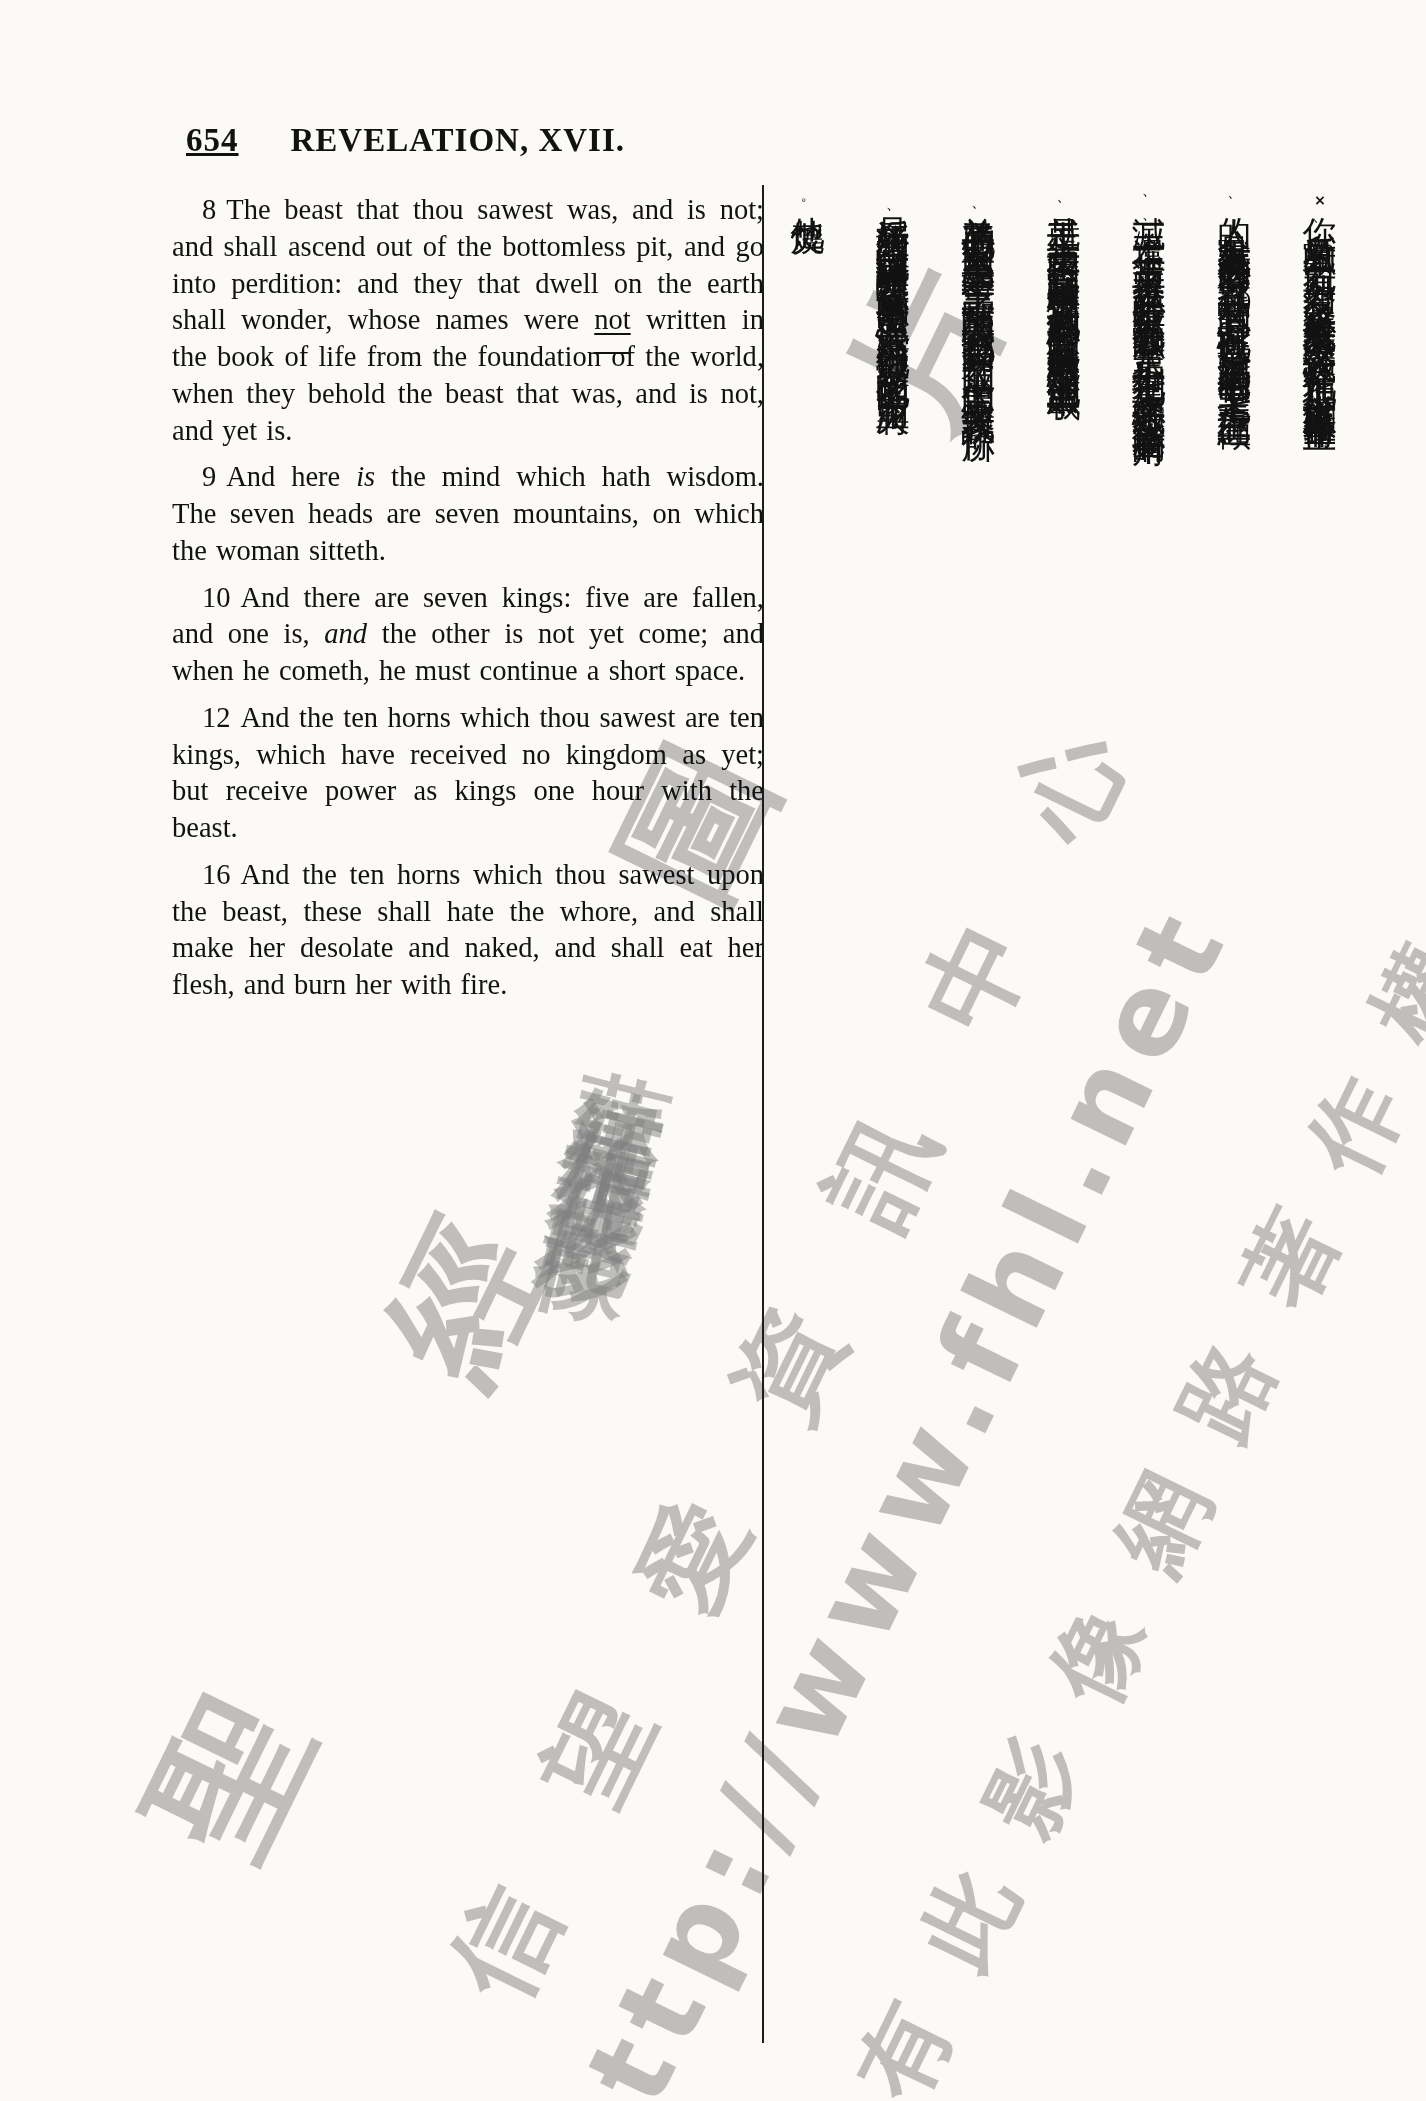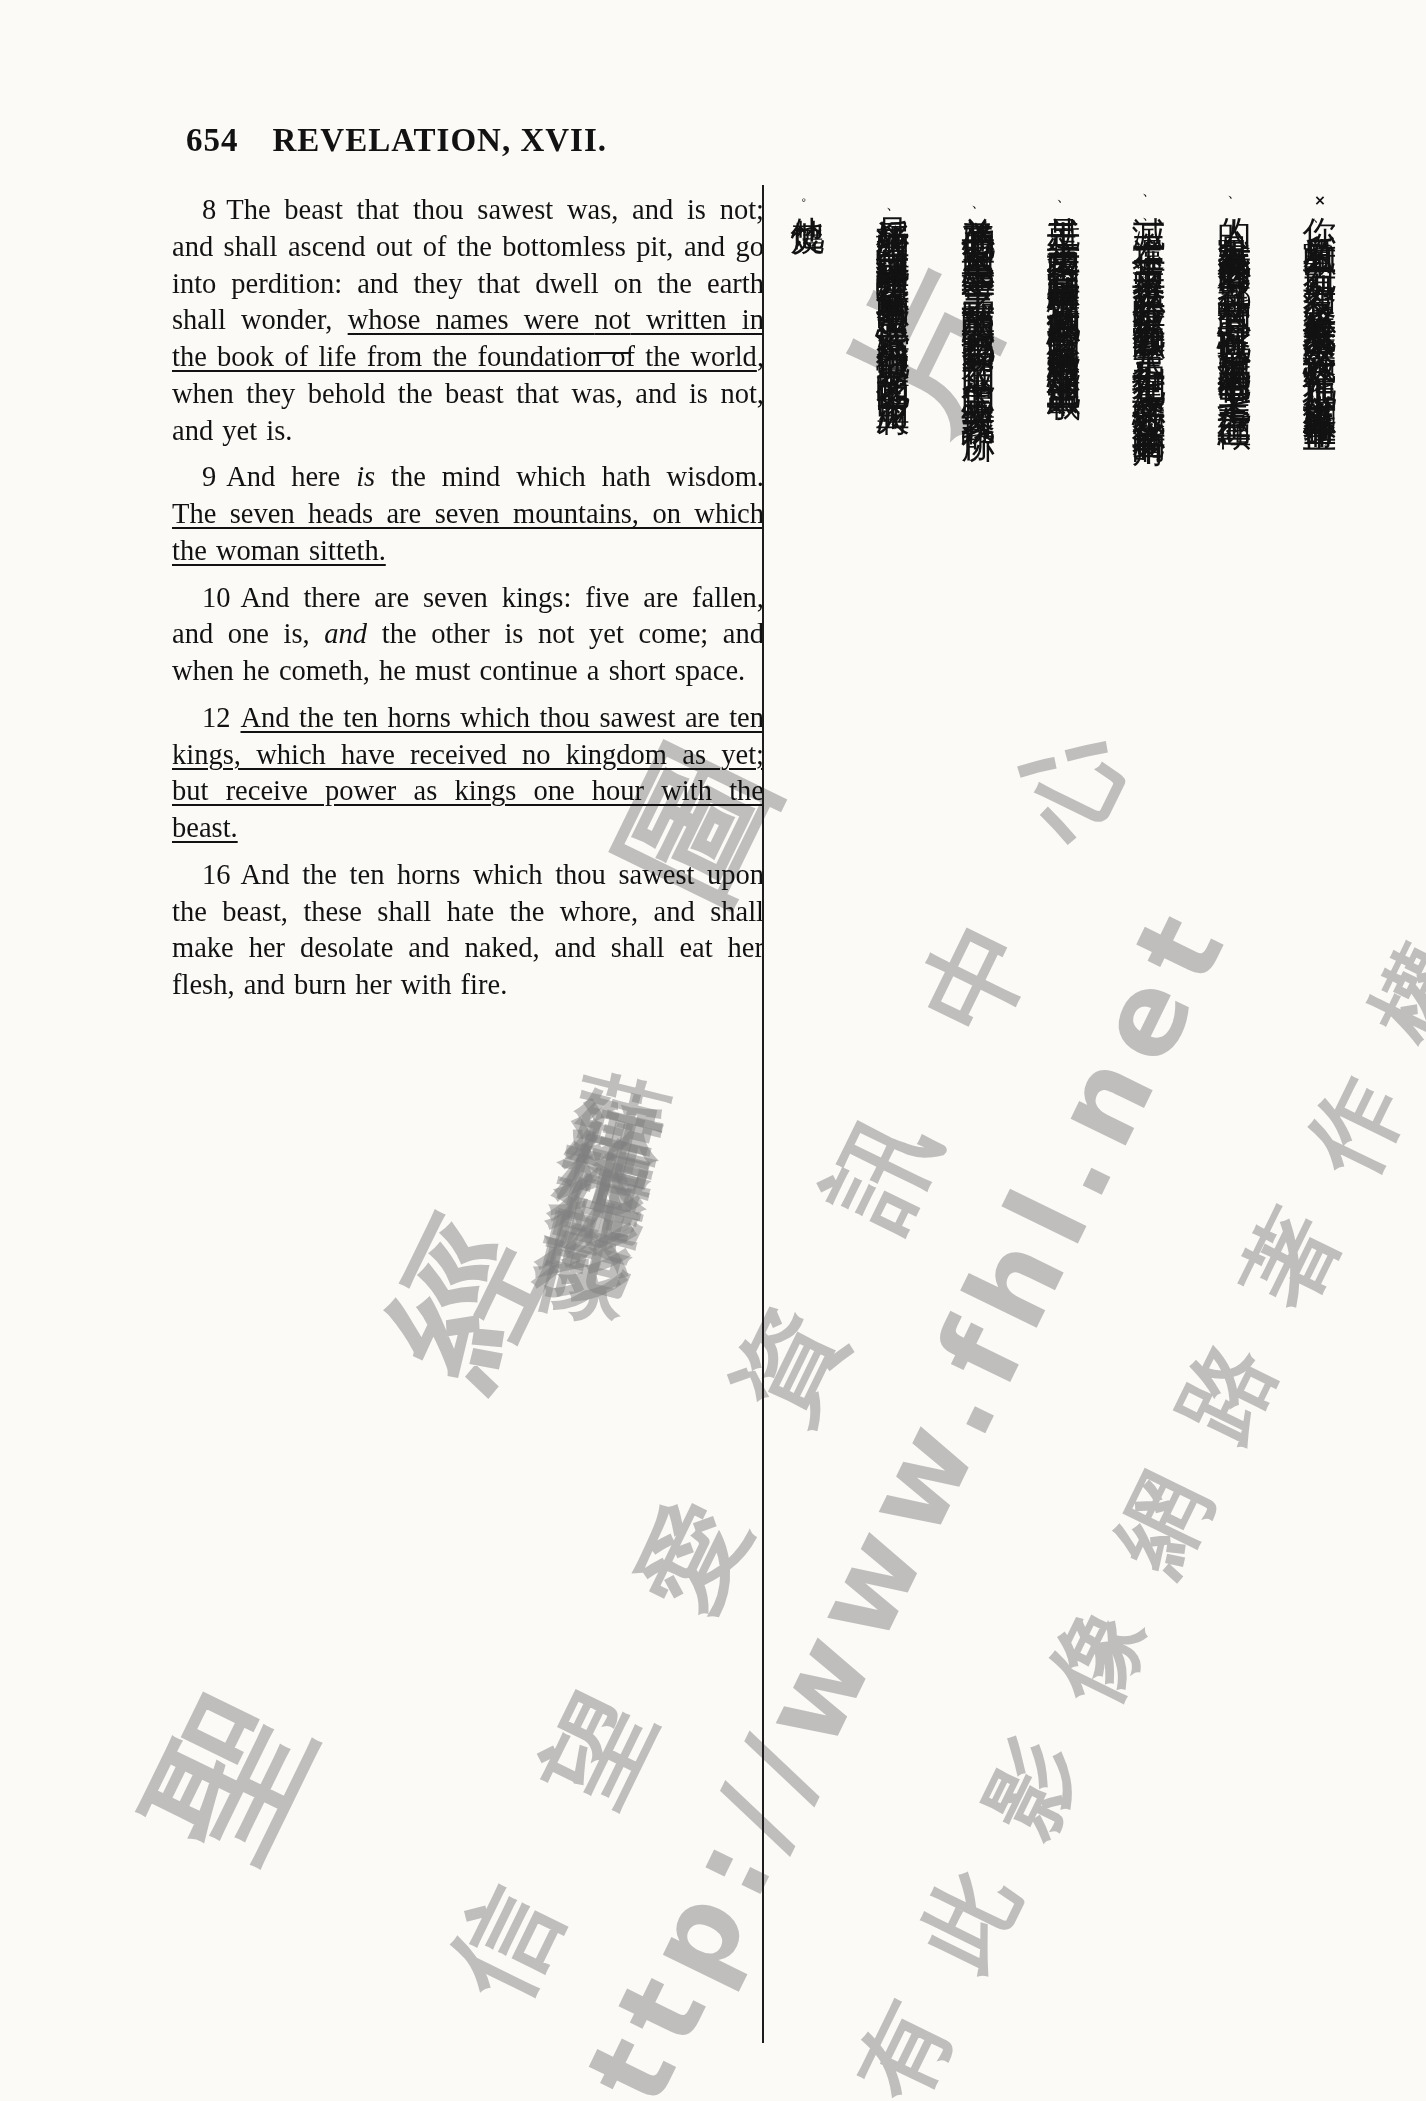--- a/index.html
+++ b/index.html
@@ -1,30 +1,30 @@
 <!DOCTYPE html>
 <html><head>
 <meta charset="utf-8">
 <style>
   html,body{margin:0;padding:0;background:#e8e8e4;}
   .page{position:relative;width:1426px;height:2101px;background:#fbfaf7;overflow:hidden;
         font-family:"Liberation Serif","DejaVu Serif",serif;color:#121212;}
   
   .hdr-en{position:absolute;left:186px;top:122px;font-size:33px;font-weight:700;
           letter-spacing:1px;white-space:nowrap;}
-  .hdr-en .pgno{margin-right:34px;}
+  .hdr-en .pgno{margin-right:52px;text-decoration:underline;}
   .hdr-zh{position:absolute;right:120px;top:92px;font-size:36px;font-weight:700;
           letter-spacing:5px;white-space:nowrap;
           font-family:"DejaVu Sans",sans-serif;}
   
   #en-col{position:absolute;left:172px;top:192px;width:592px;text-align:justify;}
   .verse{margin:0 0 10px 0;font-size:28.5px;line-height:1.29;text-indent:30px;
          word-spacing:2px;}
   .vno{font-weight:400;margin-right:10px;}
-  .s-u{text-decoration:underline;text-decoration-thickness:2px;text-underline-offset:4px;margin-top:12px;}
+  .s-u{text-decoration-thickness:2px;text-underline-offset:4px;margin-top:12px;}
   .s-u2{text-decoration:underline;text-decoration-thickness:2px;text-underline-offset:4px;
         border-bottom:2px solid #121212;padding-bottom:17px;}
   .s-i{font-style:italic;}
   
   .divider{position:absolute;left:762px;top:185px;width:2px;height:1858px;background:#1c1c1c;}
   
   #zh-col{position:absolute;left:790px;top:190px;width:548px;height:1860px;
           display:flex;flex-direction:row-reverse;justify-content:space-between;
           font-family:"DejaVu Sans",sans-serif;}
   .col{writing-mode:vertical-rl;text-orientation:upright;height:100%;

